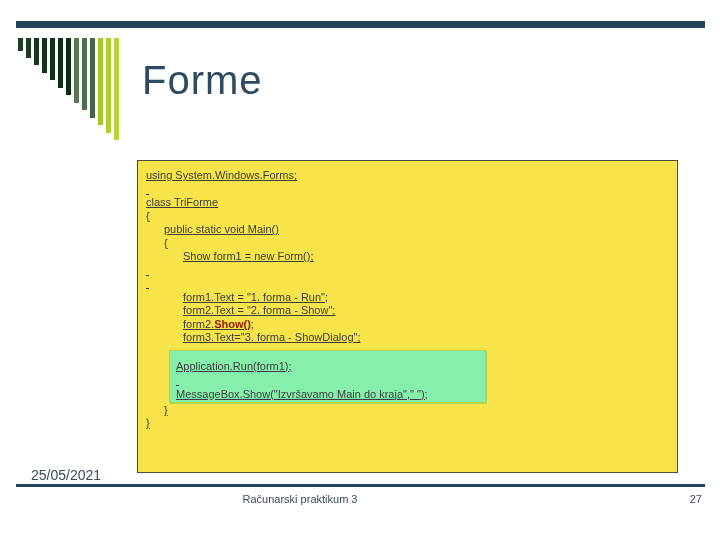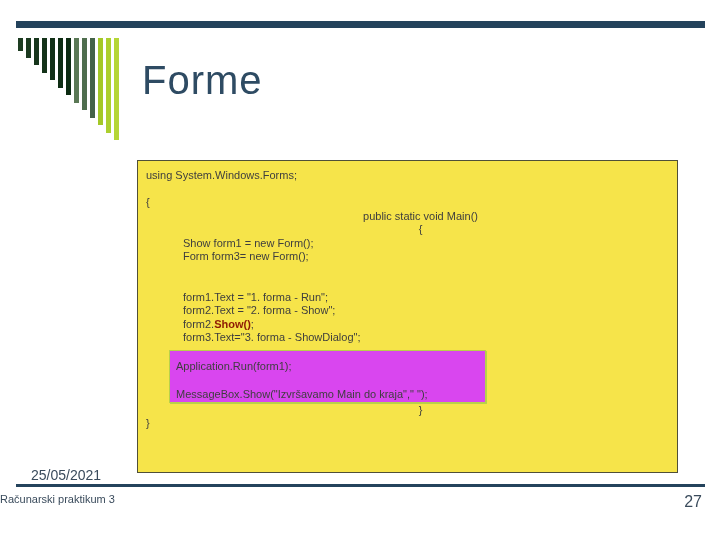--- a/index.html
+++ b/index.html
@@ -11,32 +11,32 @@
   .logo{position:absolute;left:18px;top:38px;display:flex;align-items:flex-start;}
   .logo .bar{width:5px;margin-right:3px;}
 
   .title{position:absolute;left:142px;top:60px;margin:0;font-size:40px;font-weight:400;
          letter-spacing:1px;line-height:1;}
 
   .code-box{position:absolute;left:137px;top:160px;width:541px;height:313px;
             box-sizing:border-box;border:1px solid;padding:8px 0 0 8px;
             font-size:11px;line-height:13.5px;}
   .code-line{height:13.5px;white-space:pre;}
-  .indent-1{padding-left:18px;text-align:center;}
+  .indent-1{padding-left:18px;}
   .indent-2{padding-left:37px;}
   .bold-red{font-weight:bold;text-align:center;}
 
   .inner-box{box-sizing:border-box;width:317px;height:53px;margin:5px 0 1px 23px;
              border:1px solid;padding:8px 0 0 10px;line-height:14px;}
   .inner-box .code-line{height:14px;}
 
   .footer-line{position:absolute;left:16px;top:484px;width:689px;height:3px;}
   .footer-date{position:absolute;left:31px;top:467px;font-size:14px;}
-  .footer-title{position:absolute;left:0;top:493px;width:600px;font-size:11px;}
-  .footer-page{position:absolute;right:18px;top:493px;font-size:16px;}
+  .footer-title{position:absolute;left:0;top:493px;width:600px;text-align:center;font-size:11px;}
+  .footer-page{position:absolute;right:18px;top:493px;font-size:11px;}
 </style>
 </head>
 <body>
 
 <div class="slide">
 
   <div class="top-bar" id="top-bar" style="background: rgb(36, 67, 92);"></div>
 
   <div class="logo" id="logo">
       <div class="bar" style="height: 13px; background: rgb(30, 61, 34);"></div>
@@ -49,37 +49,37 @@
       <div class="bar" style="height: 65px; background: rgb(90, 120, 85);"></div>
       <div class="bar" style="height: 72px; background: rgb(79, 110, 78);"></div>
       <div class="bar" style="height: 80px; background: rgb(68, 99, 72);"></div>
       <div class="bar" style="height: 87px; background: rgb(163, 200, 39);"></div>
       <div class="bar" style="height: 95px; background: rgb(172, 207, 46);"></div>
       <div class="bar" style="height: 102px; background: rgb(181, 214, 54);"></div>
     </div>
 
   <h1 class="title" id="title" style="color: rgb(46, 75, 99);">Forme</h1>
 
-  <div class="code-box" id="code-box" style="background: rgb(246, 228, 74); border-color: rgb(79, 79, 56); color: rgb(62, 62, 62);">
+  <div class="code-box" id="code-box" style="background: rgb(246, 228, 74); border-color: rgb(79, 79, 56); color: rgb(62, 62, 62); text-decoration: underline;">
     <div id="code-lines-top">
         <div class="code-line indent-0"><span>using System.Windows.Forms;</span></div>
         <div class="code-line indent-0">&nbsp;</div>
+        <div class="code-line indent-0"><span>class TriForme</span></div>
         <div class="code-line indent-0"><span>{</span></div>
         <div class="code-line indent-1"><span>public static void Main()</span></div>
         <div class="code-line indent-1"><span>{</span></div>
         <div class="code-line indent-2"><span>Show form1 = new Form();</span></div>
-        <div class="code-line indent-2"><span>Form form3= new Form();</span></div>
         <div class="code-line indent-0">&nbsp;</div>
         <div class="code-line indent-0">&nbsp;</div>
         <div class="code-line indent-2"><span>form1.Text = "1. forma - Run";</span></div>
         <div class="code-line indent-2"><span>form2.Text = "2. forma - Show";</span></div>
         <div class="code-line indent-2"><span>form2.</span><span class="bold-red" style="color: rgb(142, 26, 4);">Show()</span><span>;</span></div>
         <div class="code-line indent-2"><span>form3.Text="3. forma - ShowDialog";</span></div>
       </div>
-    <div class="inner-box" id="inner-box" style="background: #d946ef; border-color: rgb(184, 209, 74); box-shadow: rgb(184, 209, 74) 1px 1px 0px; padding-left: 6px;">
+    <div class="inner-box" id="inner-box" style="background: #86efac; border-color: rgb(184, 209, 74); box-shadow: rgb(184, 209, 74) 1px 1px 0px; padding-left: 6px;">
         <div class="code-line indent-0"><span>Application.Run(form1);</span></div>
         <div class="code-line indent-0">&nbsp;</div>
         <div class="code-line indent-0"><span>MessageBox.Show("Izvršavamo Main do kraja"," ");</span></div>
       </div>
     <div id="code-lines-bottom">
         <div class="code-line indent-1"><span>}</span></div>
         <div class="code-line indent-0"><span>}</span></div>
       </div>
   </div>
 

